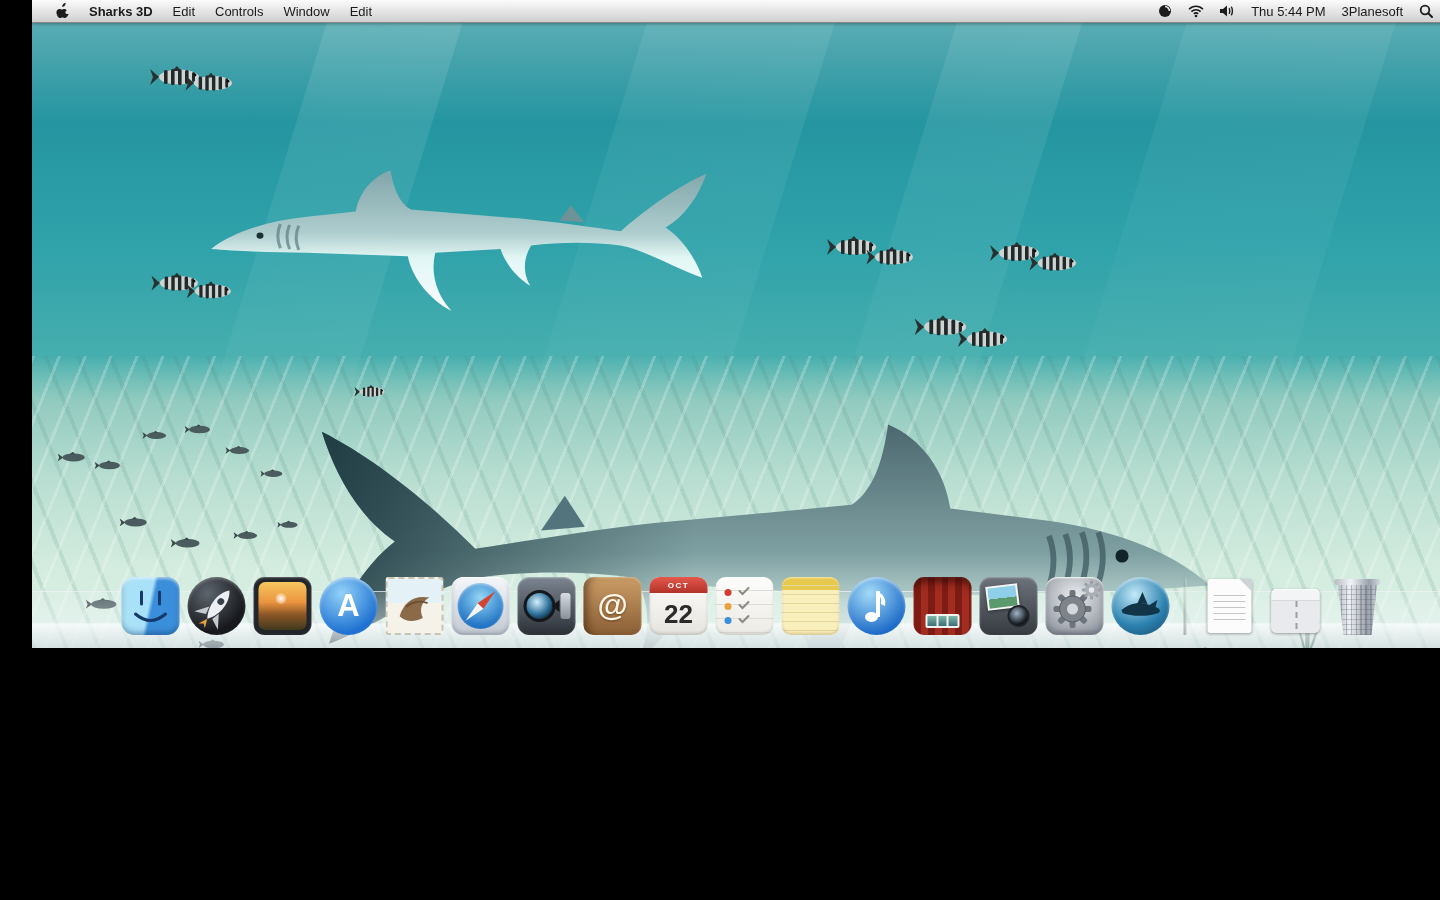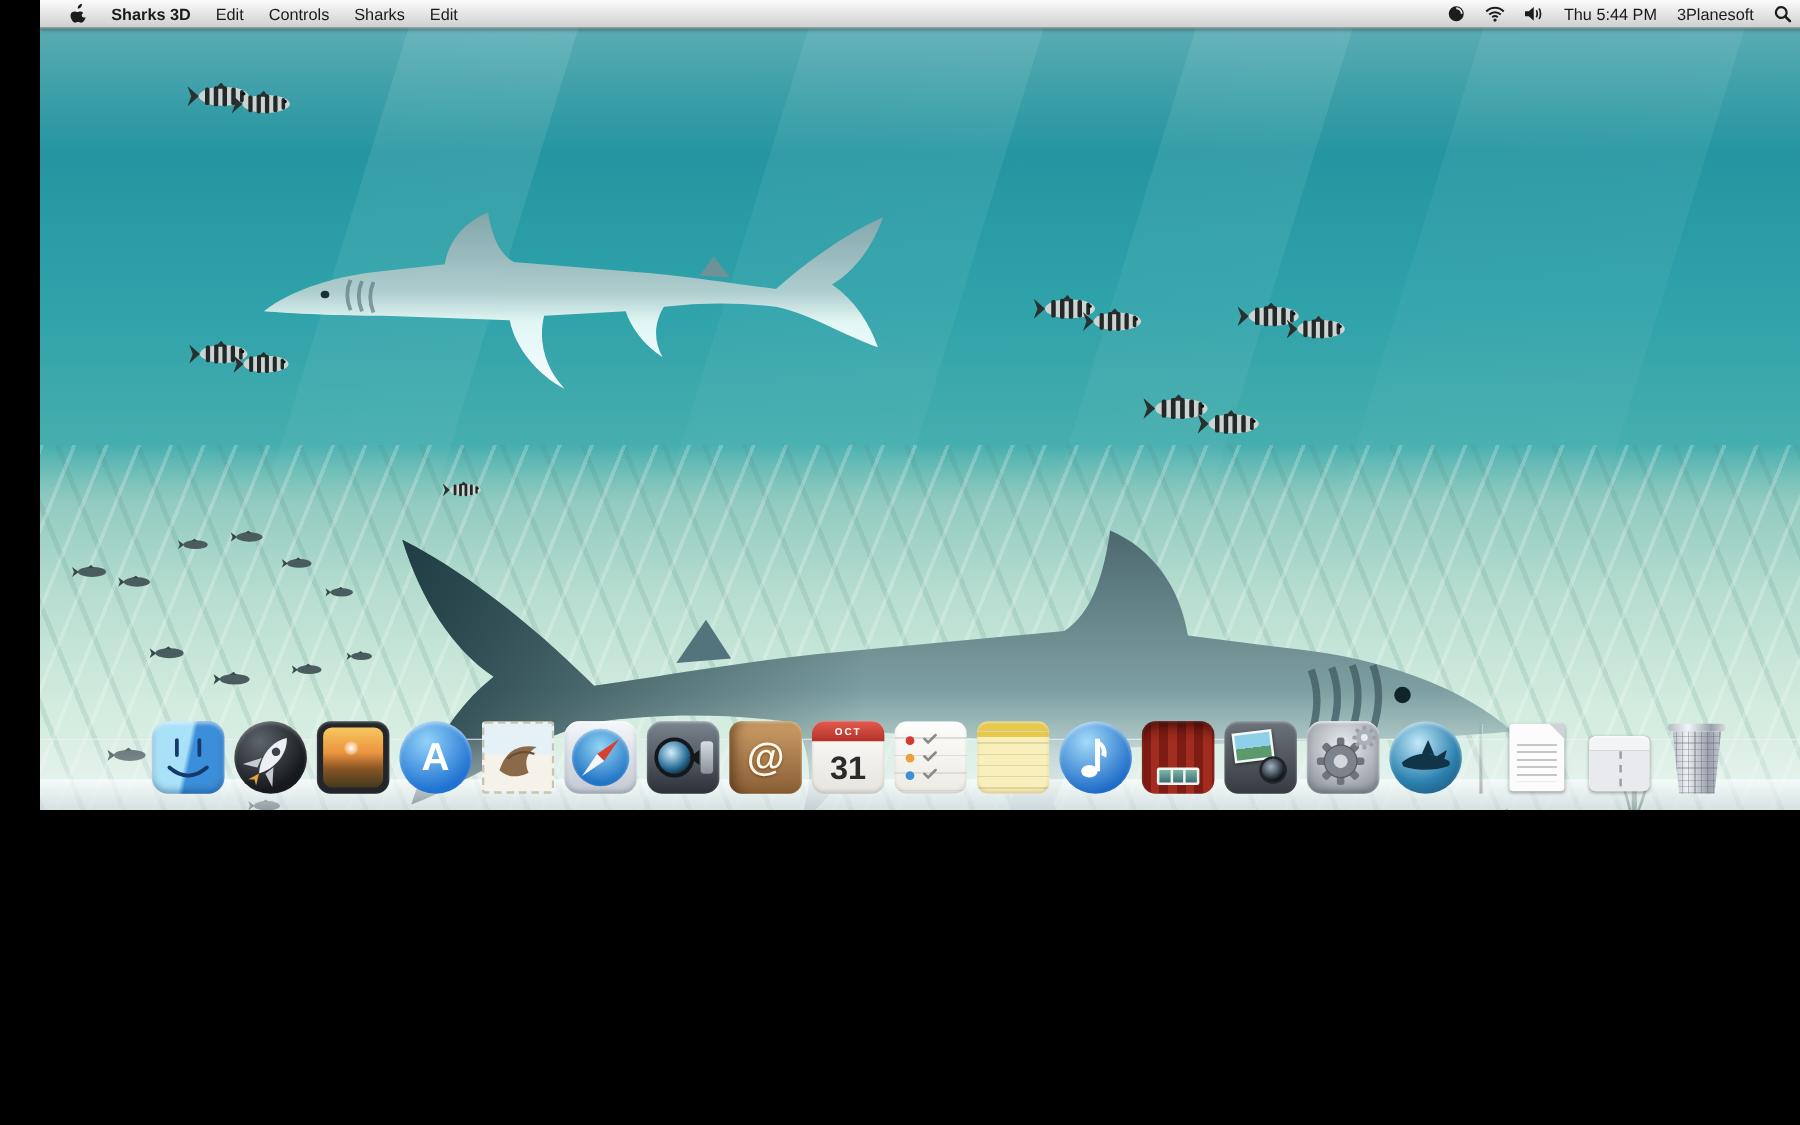--- a/index.html
+++ b/index.html
@@ -495,21 +495,21 @@
   <div id="menubar">
     <div class="mb-left">
       <span class="mb-item">
         <svg width="13" height="16" viewBox="0 0 13 16">
           <path fill="#1c1c1c" d="M9.6,0 C9.7,1 9.3,2 8.7,2.7 C8.1,3.4 7.1,3.9 6.2,3.8 C6.1,2.9 6.5,1.9 7.1,1.2 C7.7,.5 8.8,0 9.6,0 Z M12.6,11 C12.2,12 11.9,12.5 11.4,13.3 C10.6,14.4 9.6,15.1 8.7,15.1 C7.9,15.1 7.4,14.6 6.4,14.6 C5.4,14.6 4.8,15.1 4.1,15.1 C3.2,15.1 2.3,14.3 1.6,13.2 C.3,11.2 .1,8.9 .9,7.6 C1.5,6.7 2.5,6.1 3.5,6.1 C4.5,6.1 5.1,6.6 5.9,6.6 C6.7,6.6 7.2,6.1 8.3,6.1 C9.2,6.1 10.1,6.6 10.7,7.4 C8.6,8.5 8.9,11.5 12.6,11 Z"></path>
         </svg>
       </span>
       <span class="mb-item mb-app">Sharks 3D</span>
       <span class="mb-item">Edit</span>
       <span class="mb-item">Controls</span>
-      <span class="mb-item">Sharks</span>
+      <span class="mb-item">Window</span>
       <span class="mb-item">Edit</span>
     </div>
     <div class="mb-right">
       <span class="mb-status">
         <svg width="14" height="14" viewBox="0 0 14 14">
           <circle cx="7" cy="7" r="6" fill="#1c1c1c"></circle>
           <path d="M7,2.6 A4.4,4.4 0 0 1 11.4,7" stroke="#ececec" stroke-width="1.5" fill="none"></path>
         </svg>
       </span>
       <span class="mb-status">
@@ -611,21 +611,21 @@
         <div class="cam-bar"></div>
         <div class="cam-tri"></div>
       </div>
 
       <div class="di ic-contacts">
         <span>@</span>
       </div>
 
       <div class="di ic-calendar">
         <div class="cal-head">OCT</div>
-        <div class="cal-day">31</div>
+        <div class="cal-day">22</div>
       </div>
 
       <div class="di ic-reminders">
         <span class="rem-dot" style="top:12px;background:#d23b2f"></span>
         <span class="rem-dot" style="top:26px;background:#e8a13c"></span>
         <span class="rem-dot" style="top:40px;background:#3c8fd9"></span>
         <svg viewBox="0 0 58 58">
           <g stroke="#8a8a84" stroke-width="2" fill="none" stroke-linecap="round">
             <path d="M24,14 l3,3 l6,-6"></path>
               <path d="M24,28 l3,3 l6,-6"></path>

